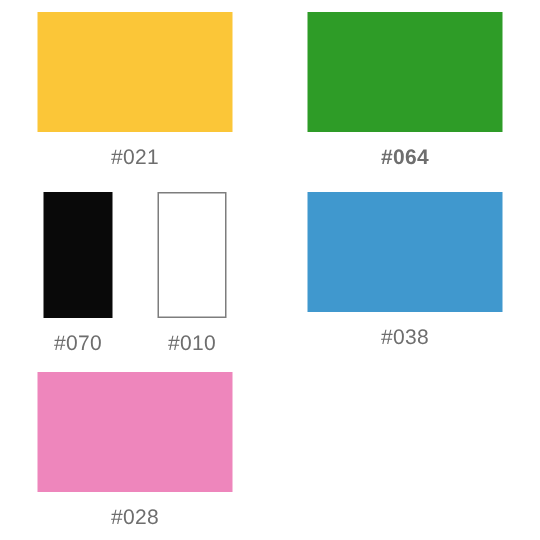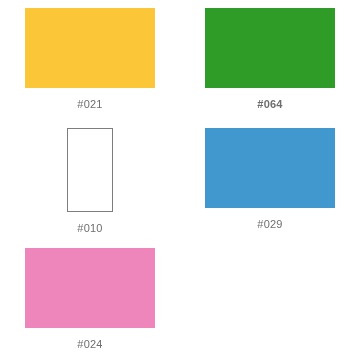--- a/index.html
+++ b/index.html
@@ -62,21 +62,21 @@
     width: 46px;
     height: 84px;
   }
 
   .chip.outlined {
     border: 1px solid #7d7d7d;
   }
 
   .chip-label {
     margin-top: 10px;
-    font-size: 11px;
+    font-size: 14px;
     line-height: 12px;
     color: #6e6e6e;
     letter-spacing: 0.2px;
     white-space: nowrap;
     text-align: center;
   }
 </style>
 </head>
 <body style="background: rgb(255, 255, 255);">
 
@@ -93,34 +93,38 @@
       <div class="chip-row">
         <div class="chip-group">
           <div class="chip wide" style="background: rgb(46, 156, 39); --c: #2e9c27;"></div>
           <div class="chip-label" style="color: rgb(110, 110, 110); font-weight: bold;">#064</div>
         </div>
       </div>
     </div>
     <div class="swatch-cell">
       <div class="chip-row">
         <div class="chip-group">
+          <div class="chip narrow" style="background: rgb(9, 9, 9); --c: #090909;"></div>
+          <div class="chip-label" style="color: rgb(110, 110, 110);">#070</div>
+        </div>
+        <div class="chip-group">
           <div class="chip narrow outlined" style="background: rgb(255, 255, 255); --c: #ffffff; border-color: rgb(125, 125, 125);"></div>
           <div class="chip-label" style="color: rgb(110, 110, 110);">#010</div>
         </div>
       </div>
     </div>
     <div class="swatch-cell">
       <div class="chip-row">
         <div class="chip-group">
           <div class="chip wide" style="background: rgb(64, 152, 206); --c: #4098ce;"></div>
-          <div class="chip-label" style="color: rgb(110, 110, 110);">#029</div>
+          <div class="chip-label" style="color: rgb(110, 110, 110);">#038</div>
         </div>
       </div>
     </div>
     <div class="swatch-cell">
       <div class="chip-row">
         <div class="chip-group">
           <div class="chip wide" style="background: rgb(238, 134, 188); --c: #ee86bc;"></div>
-          <div class="chip-label" style="color: rgb(110, 110, 110);">#024</div>
+          <div class="chip-label" style="color: rgb(110, 110, 110);">#028</div>
         </div>
       </div>
     </div>
   </div>
 
 </body></html>

